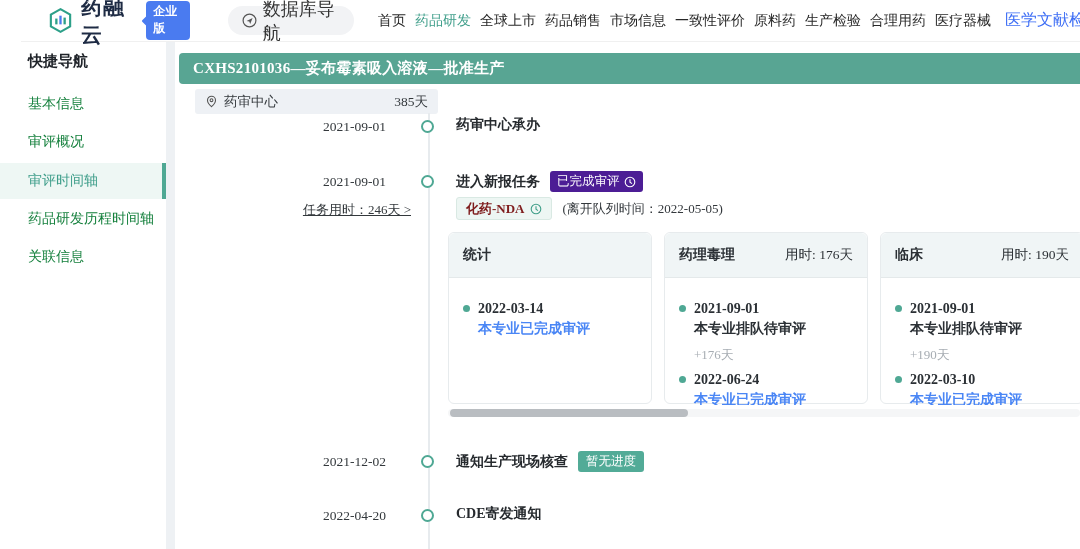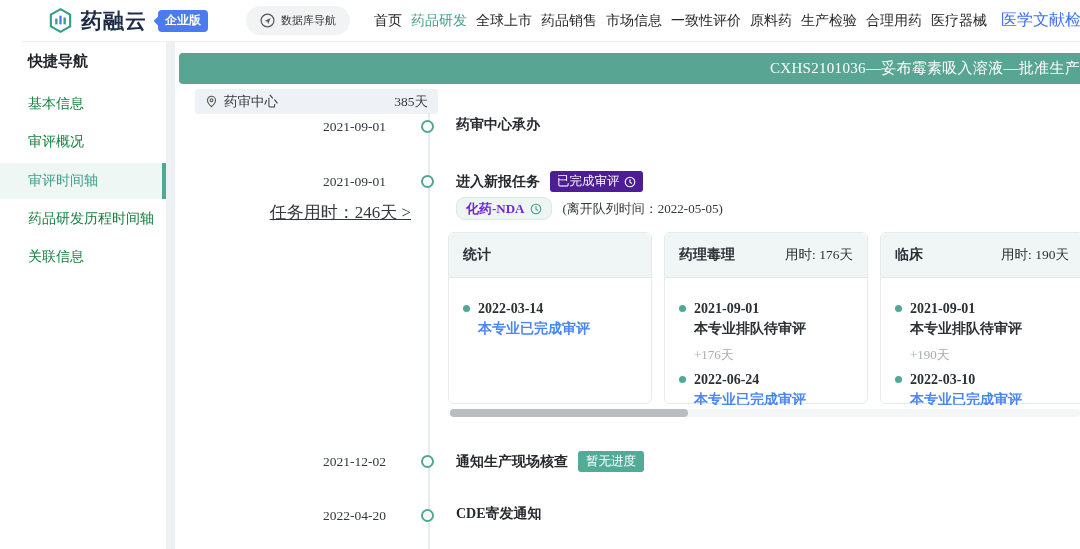--- a/index.html
+++ b/index.html
@@ -12,62 +12,62 @@
     padding-left:26px; z-index:5;margin-left:21px; }
   .logo { display:flex; align-items:center; gap:7px; }
   .logo-text { font-family:"Liberation Sans","DejaVu Sans",sans-serif; font-weight:900;
     font-size:21px; color:#1e2b44; letter-spacing:1px; }
   .logo-badge { position:relative; margin-left:4px; background:#4a7bf0; color:#fff;
     font-family:"Liberation Sans",sans-serif; font-size:12px; font-weight:700;
     padding:2px 7px 3px; border-radius:4px; }
   .logo-badge::before { content:""; position:absolute; left:-3px; top:50%;
     width:7px; height:7px; background:#4a7bf0; transform:translateY(-50%) rotate(45deg); border-radius:1px; }
   .db-btn { margin-left:38px; height:29px; background:#f2f3f5; border-radius:15px;
-    display:flex; align-items:center; gap:6px; padding:0 14px; font-size:11px; color:#333; cursor:pointer; }
+    display:flex; align-items:center; gap:6px; padding:0 14px; font-size:18px; color:#333; cursor:pointer; }
   .nav-links { margin-left:24px; display:flex; align-items:center; gap:9px;
     font-size:14px; color:#272727; white-space:nowrap; }
   .nav-links span { cursor:pointer; }
   .nav-links .active { color:#3f9e8a; }
   .nav-highlight { margin-left:14px; color:#3f6ff5; font-size:16px; cursor:pointer; white-space:nowrap; }
 
   
   .sidebar { position:absolute; top:42px; left:0; width:166px; bottom:0; background:#fff; }
   .divider-strip { position:absolute; top:42px; left:166px; width:9px; bottom:0; background:#eef1f4; }
   .side-title { position:absolute; left:28px; top:10px; font-size:15px; font-weight:700; color:#20242a; }
   .side-item { position:absolute; left:0; width:166px; height:36px; line-height:36px;
     padding-left:28px; font-size:14px; color:#15803d; cursor:pointer; white-space:nowrap; }
   .side-item.active { background:#eef7f4; color:#3f9e8a; }
   .side-item.active::after { content:""; position:absolute; right:0; top:0; width:4px; height:36px; background:#4fa894; }
 
   
   .main { position:absolute; top:42px; left:175px; right:0; bottom:0; background:#fff; }
   .title-bar { position:absolute; left:4px; top:11px; right:0; height:31px;
-    background:#58a593; border-radius:4px 0 0 4px; color:#fff; font-weight:400;
-    font-size:15px; line-height:31px; padding-left:14px; letter-spacing:.3px;text-align:right; }
+    background:#58a593; border-radius:4px 0 0 4px; color:#fff; font-weight:700;
+    font-size:15px; line-height:31px; padding-left:14px; letter-spacing:.3px; }
   .center-box { position:absolute; left:20px; top:47px; width:243px; height:25px;
     background:#eef1f5; border-radius:3px; display:flex; align-items:center;
     padding:0 10px; font-size:13.5px; color:#33383c; gap:6px; }
   .center-box .grow { flex:1; }
 
   .vline { position:absolute; left:253px; top:71px; bottom:0; width:2px; background:#e7ebee; }
   .tl-circle { position:absolute; left:246px; width:13px; height:13px; border-radius:50%;
     background:#fff; border:2px solid #4fa894; }
   .tl-date { position:absolute; left:70px; width:141px; text-align:right;
     font-size:13.5px; color:#33383c; }
   .tl-label-row { position:absolute; left:281px; display:flex; align-items:center; gap:10px; white-space:nowrap; }
   .tl-label { font-weight:700; font-size:14px; color:#262a2e; }
   .badge-blue { background:#4c1d95; color:#fff; font-size:12.5px; height:21px;
     display:flex; align-items:center; gap:4px; padding:0 7px; border-radius:3px; }
   .badge-teal { background:#52ab97; color:#fff; font-size:12.5px; height:21px;
     display:flex; align-items:center; padding:0 8px; border-radius:3px; }
-  .task-time { position:absolute; left:70px; width:166px; text-align:right; font-size:17px;
+  .task-time { position:absolute; left:70px; width:166px; text-align:right; font-size:13px;
     color:#33383c; text-decoration:underline; cursor:pointer; }
   .tag-row { position:absolute; left:281px; display:flex; align-items:center; gap:11px; white-space:nowrap; }
   .tag-nda { height:23px; display:flex; align-items:center; gap:5px; padding:0 9px;
-    background:#edf6f3; border:1px solid #d9e9e3; border-radius:9px; color:#6d28d9;
+    background:#edf6f3; border:1px solid #d9e9e3; border-radius:3px; color:#7f1d1d;
     font-weight:700; font-size:13px; cursor:pointer; }
   .queue-note { font-size:13px; color:#33383c; }
 
   
   .cards { position:absolute; left:273px; top:190px; right:0; height:173px;
     display:flex; gap:12px; overflow:hidden; }
   .card { width:204px; flex:0 0 204px; height:172px; background:#fff;
     border:1px solid #e7ebed; border-radius:6px; }
   .card-head { height:45px; background:#f0f5f6; border-bottom:1px solid #e4e9ea;
     border-radius:6px 6px 0 0; display:flex; align-items:center; justify-content:space-between;

